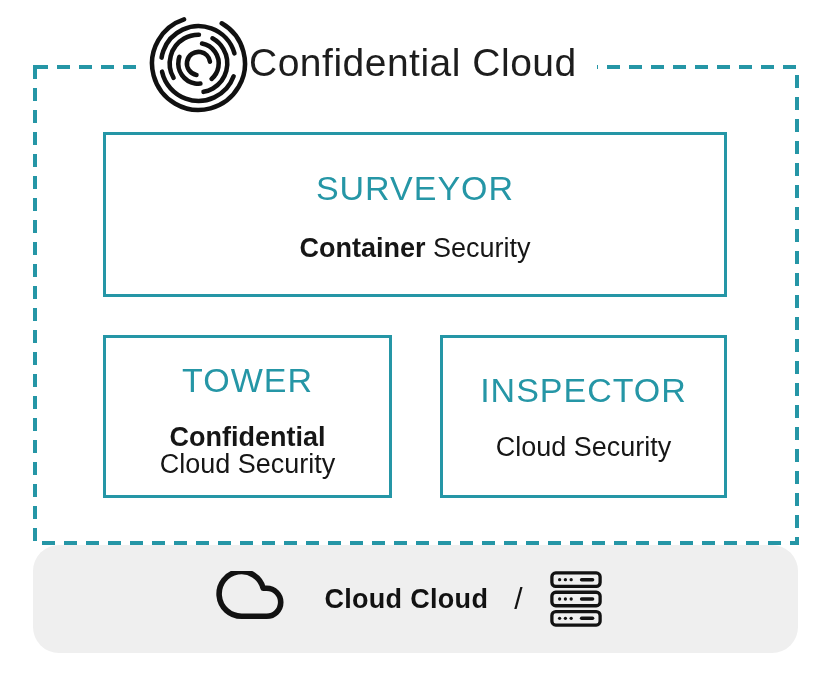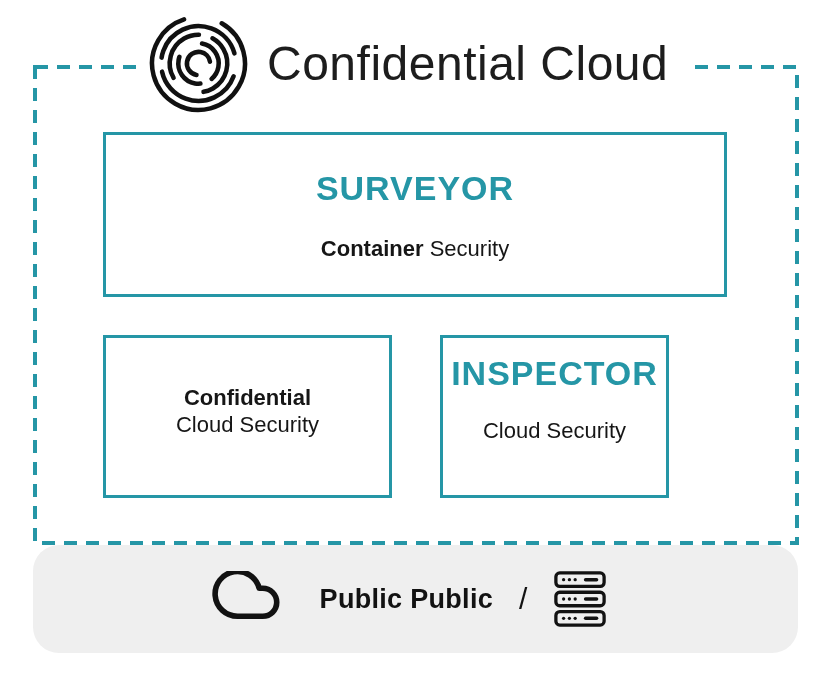--- a/index.html
+++ b/index.html
@@ -39,50 +39,49 @@
     align-items: center;
     background: #ffffff;
     padding: 0 20px 0 10px;
   }
   .logo {
     width: 101px;
     height: 101px;
     flex: 0 0 auto;
   }
   .title {
-    margin-left: 18px;
-    font-size: 48px;
+    font-size: 39px;
     font-weight: 400;
     color: #1d1d1d;
     letter-spacing: 0.5px;
     white-space: nowrap;
   }
 
   
   .pbox {
     position: absolute;
     background: #ffffff;
     border: 3px solid #2596a6;
     box-sizing: border-box;
     z-index: 2;
     display: flex;
     flex-direction: column;
     align-items: center;
     text-align: center;
   }
   .pbox .pbox-title {
     color: #2596a6;
-    font-weight: 700;
+    font-weight: 400;
     font-size: 34px;
     letter-spacing: 1px;
     line-height: 40px;
   }
   .pbox .pbox-sub {
     color: #161616;
-    font-size: 22px;
+    font-size: 27px;
     line-height: 27px;
   }
   .pbox .b { font-weight: 700; }
 
   .box-surveyor {
     left: 103px;
     top: 132px;
     width: 624px;
     height: 165px;
     padding-top: 33px;
@@ -92,23 +91,23 @@
   .box-tower {
     left: 103px;
     top: 335px;
     width: 289px;
     height: 163px;
     padding-top: 22px;
   }
   .box-inspector {
     left: 440px;
     top: 335px;
-    width: 229px;
+    width: 287px;
     height: 163px;
-    padding-top: 15px;
+    padding-top: 32px;
   }
   .box-tower .pbox-sub,
   .box-inspector .pbox-sub { margin-top: 24px; }
 
   
   .footer {
     position: absolute;
     left: 33px;
     top: 545px;
     width: 765px;
@@ -160,38 +159,39 @@
 
   <div class="pbox box-surveyor">
     <div class="pbox-title">SURVEYOR</div>
     <div class="pbox-sub">
       <span class="b">Container</span>
       <span>Security</span>
     </div>
   </div>
 
   <div class="pbox box-tower">
+    <div class="pbox-title">TOWER</div>
     <div class="pbox-sub">
       <div class="b">Confidential</div>
       <div>Cloud Security</div>
     </div>
   </div>
 
   <div class="pbox box-inspector">
     <div class="pbox-title">INSPECTOR</div>
     <div class="pbox-sub">
       <div>Cloud Security</div>
     </div>
   </div>
 
   <div class="footer">
     <svg class="cloud-icon" viewBox="0 0 24 18" xmlns="http://www.w3.org/2000/svg">
       <path d="M18 7.5 h-1.26 A8 8 0 1 0 9 17.5 h9 a5 5 0 0 0 0 -10 z" transform="translate(1.5 -1.2) scale(0.9)" fill="none" stroke="#121212" stroke-width="2" stroke-linecap="round" stroke-linejoin="round"></path>
     </svg>
-    <span class="label">Public Public</span>
+    <span class="label">Cloud Cloud</span>
     <span class="slash">/</span>
     <svg class="server-icon" viewBox="0 0 56 60" xmlns="http://www.w3.org/2000/svg">
       <g fill="none" stroke="#121212" stroke-width="3.4">
         <rect x="3" y="3" width="50" height="14" rx="4"></rect>
         <rect x="3" y="23" width="50" height="14" rx="4"></rect>
         <rect x="3" y="43" width="50" height="14" rx="4"></rect>
       </g>
       <g fill="#121212" stroke="none">
         <circle cx="11" cy="10" r="1.7"></circle>
           <circle cx="17" cy="10" r="1.7"></circle>

